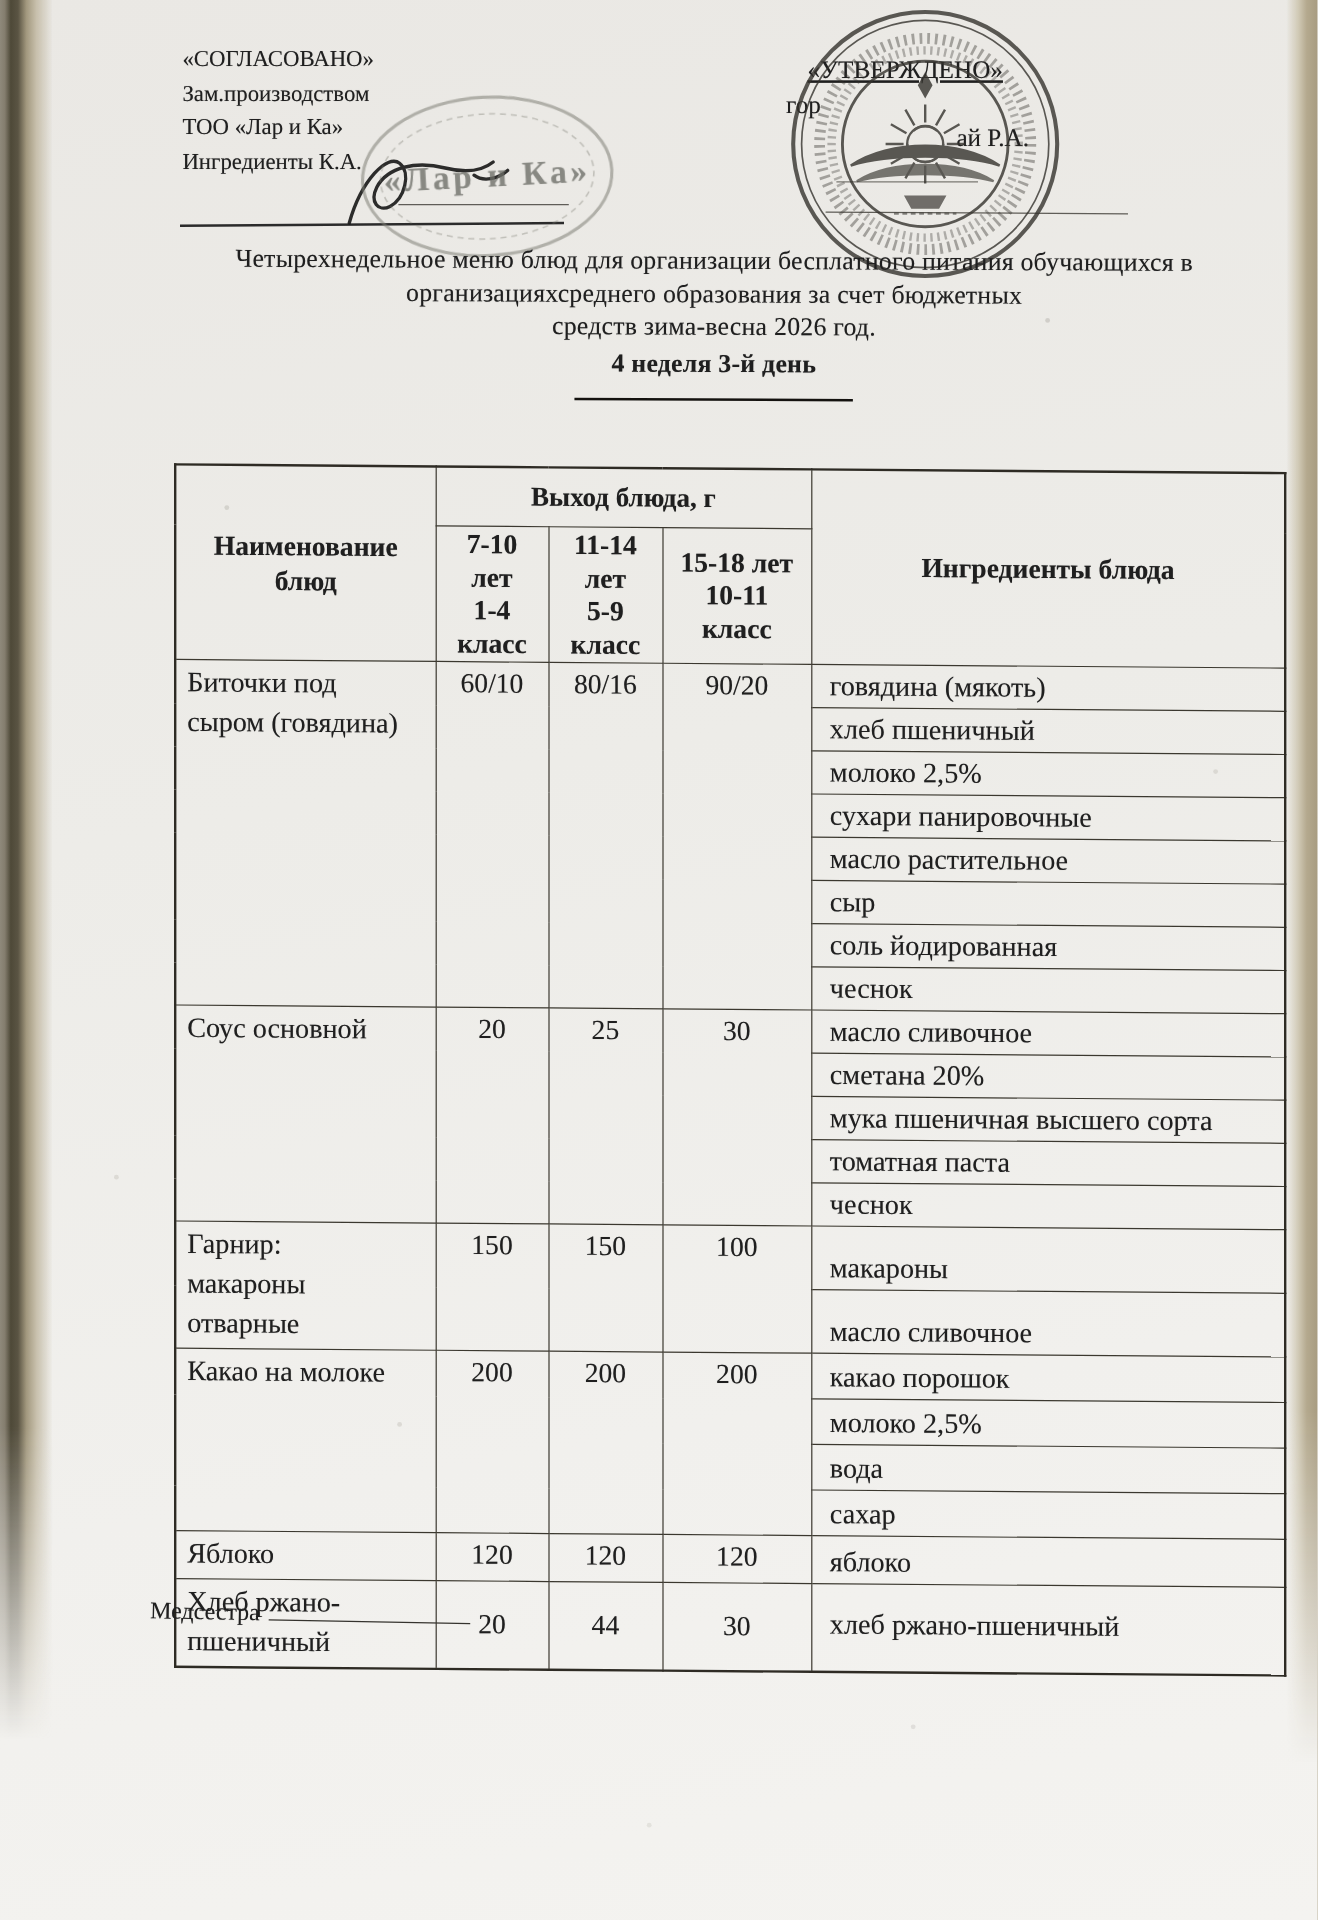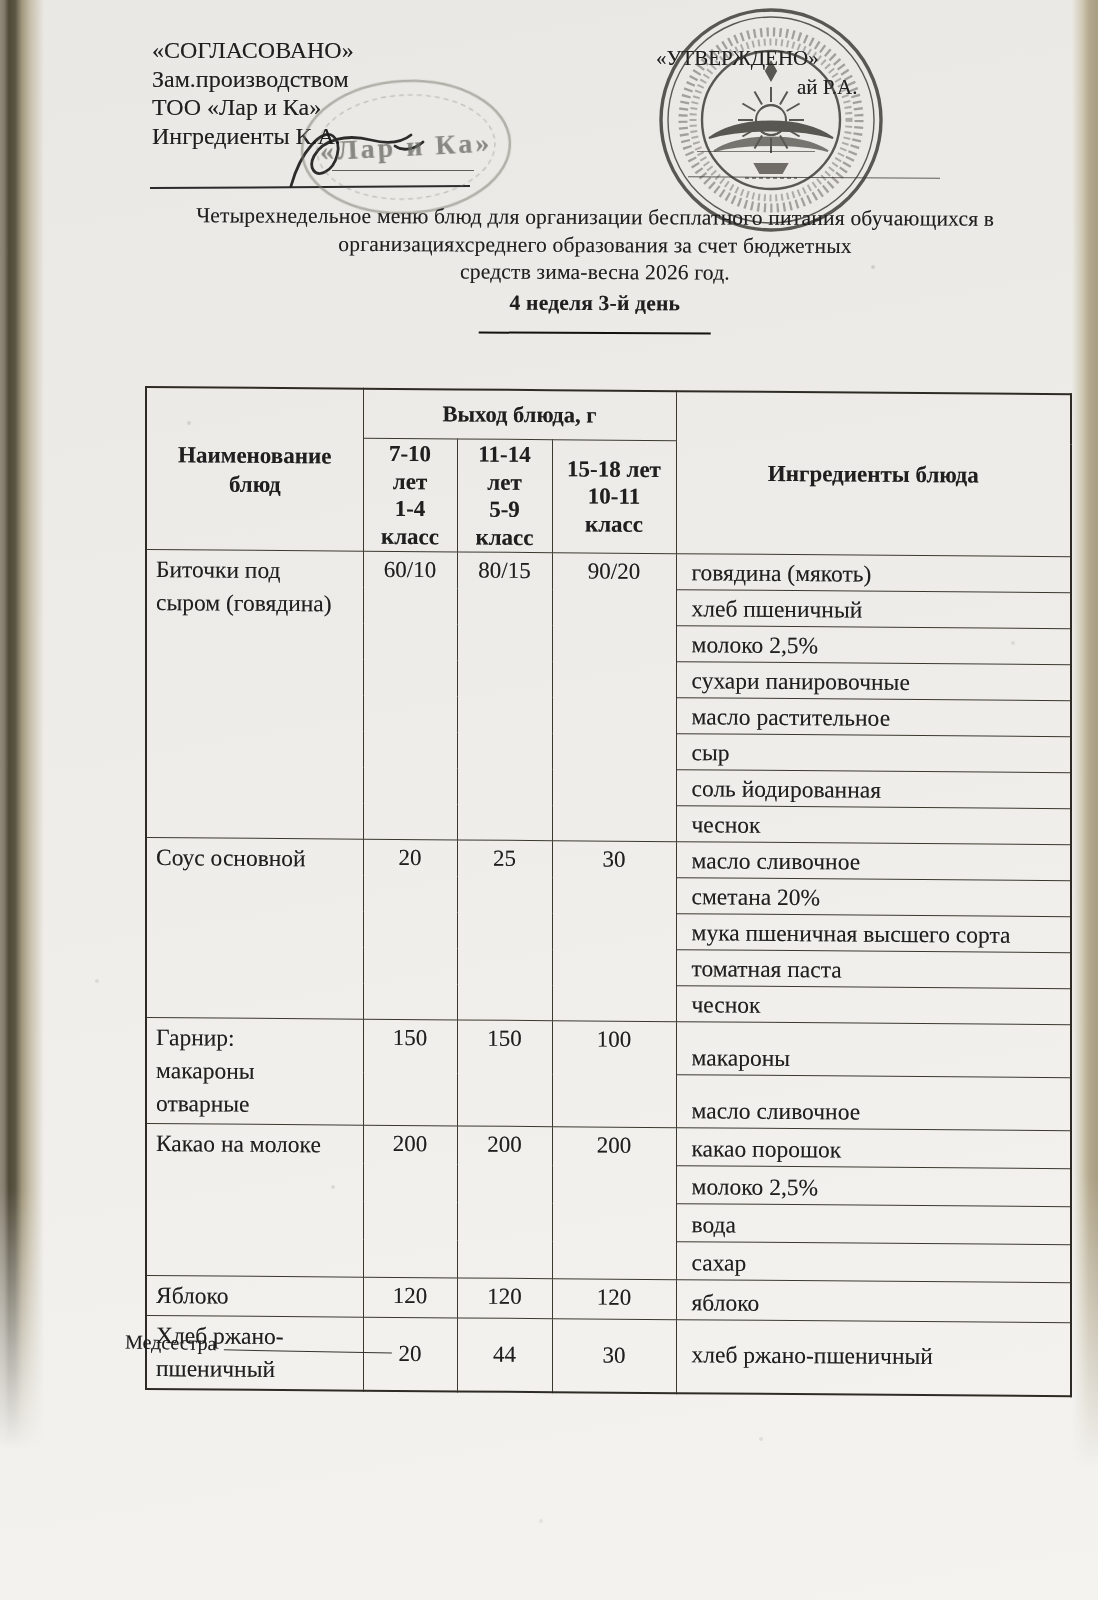--- a/index.html
+++ b/index.html
@@ -18,23 +18,23 @@
     background:linear-gradient(to left,#a89c81 0,#b4a98e 9px,#d0c9b5 16px,rgba(238,236,232,0) 26px);
     -webkit-mask-image:linear-gradient(to bottom,#000 80%,transparent 100%);
     mask-image:linear-gradient(to bottom,#000 80%,transparent 100%);}
   .speckles{position:absolute;left:0;top:0;width:2px;height:2px;border-radius:50%;background:transparent;
     box-shadow:188px 422px 0 1px rgba(90,85,70,.16),872px 266px 0 1px rgba(90,85,70,.18),
     1012px 642px 0 1px rgba(90,85,70,.13),332px 1186px 0 1px rgba(90,85,70,.14),
     760px 1438px 0 1px rgba(90,85,70,.12),96px 980px 0 1px rgba(90,85,70,.13),
     540px 1520px 0 1px rgba(90,85,70,.1);}
 
   
-  .hdr-left{position:absolute;left:152px;top:36px;font-size:24px;line-height:28.5px;}
+  .hdr-left{position:absolute;left:152px;top:36px;font-size:19px;line-height:28.5px;}
   .hdr-right{position:absolute;left:655px;top:44px;width:310px;font-size:21px;line-height:28.5px;}
-  .hdr-right .t{margin-left:1px;display:block;}
+  .hdr-right .t{margin-left:18px;display:block;text-decoration:underline;}
   .hdr-right .l1{display:flex;justify-content:space-between;}
   .hdr-right .l3{margin-left:142px;}
 
   .sigline{position:absolute;height:0;}
   .sig-l1{left:150px;top:186px;width:320px;border-top:2.2px solid #2b2b2b;transform:rotate(-.4deg);}
   .sig-l2{left:332px;top:170px;width:142px;border-top:1.6px solid rgba(60,58,52,.8);}
   .sig-r1{left:688px;top:177px;width:252px;border-top:1.8px solid rgba(70,68,62,.85);transform:rotate(.3deg);}
   .sig-r2{left:697px;top:151px;width:118px;border-top:1.6px solid rgba(75,72,66,.7);}
 
   .stamp{position:absolute;filter:blur(.3px);}
@@ -81,20 +81,21 @@
 
   <div class="hdr-left">
     <div>«СОГЛАСОВАНО»</div>
     <div>Зам.производством</div>
     <div>ТОО «Лар и Ка»</div>
     <div>Ингредиенты К.А.</div>
   </div>
 
   <div class="hdr-right">
     <span class="t">«УТВЕРЖДЕНО»</span>
+    <div>гор</div>
     <div class="l3">ай Р.А.</div>
   </div>
 
   <div class="sigline sig-l1"></div>
   <div class="sigline sig-l2"></div>
   <div class="sigline sig-r1"></div>
   <div class="sigline sig-r2"></div>
 
   <svg class="signature" width="150" height="82" viewBox="0 0 150 82">
     <path d="M8,64 C18,28 40,6 50,14 C60,22 54,44 42,50 C32,55 25,46 31,34 C40,17 64,12 88,18 C104,22 118,21 128,13 M112,24 C120,30 132,27 140,20" fill="none" stroke="#1b1b1b" stroke-width="2.8" stroke-linecap="round" opacity=".92"></path>
@@ -162,21 +163,21 @@
           <th class="th-age">15-18 лет
 10-11
 класс</th>
         </tr>
       </thead>
       <tbody>
           <tr>
             <td rowspan="8" class="dish-cell">Биточки под
 сыром (говядина)</td>
             <td rowspan="8" class="portion-cell">60/10</td>
-            <td rowspan="8" class="portion-cell">80/15</td>
+            <td rowspan="8" class="portion-cell">80/16</td>
             <td rowspan="8" class="portion-cell">90/20</td>
             <td class="ing-cell" style="height: 32px;">говядина (мякоть)</td>
           </tr>
           <tr>
             <td class="ing-cell" style="height: 32px;">хлеб пшеничный</td>
           </tr>
           <tr>
             <td class="ing-cell" style="height: 32px;">молоко 2,5%</td>
           </tr>
           <tr>

